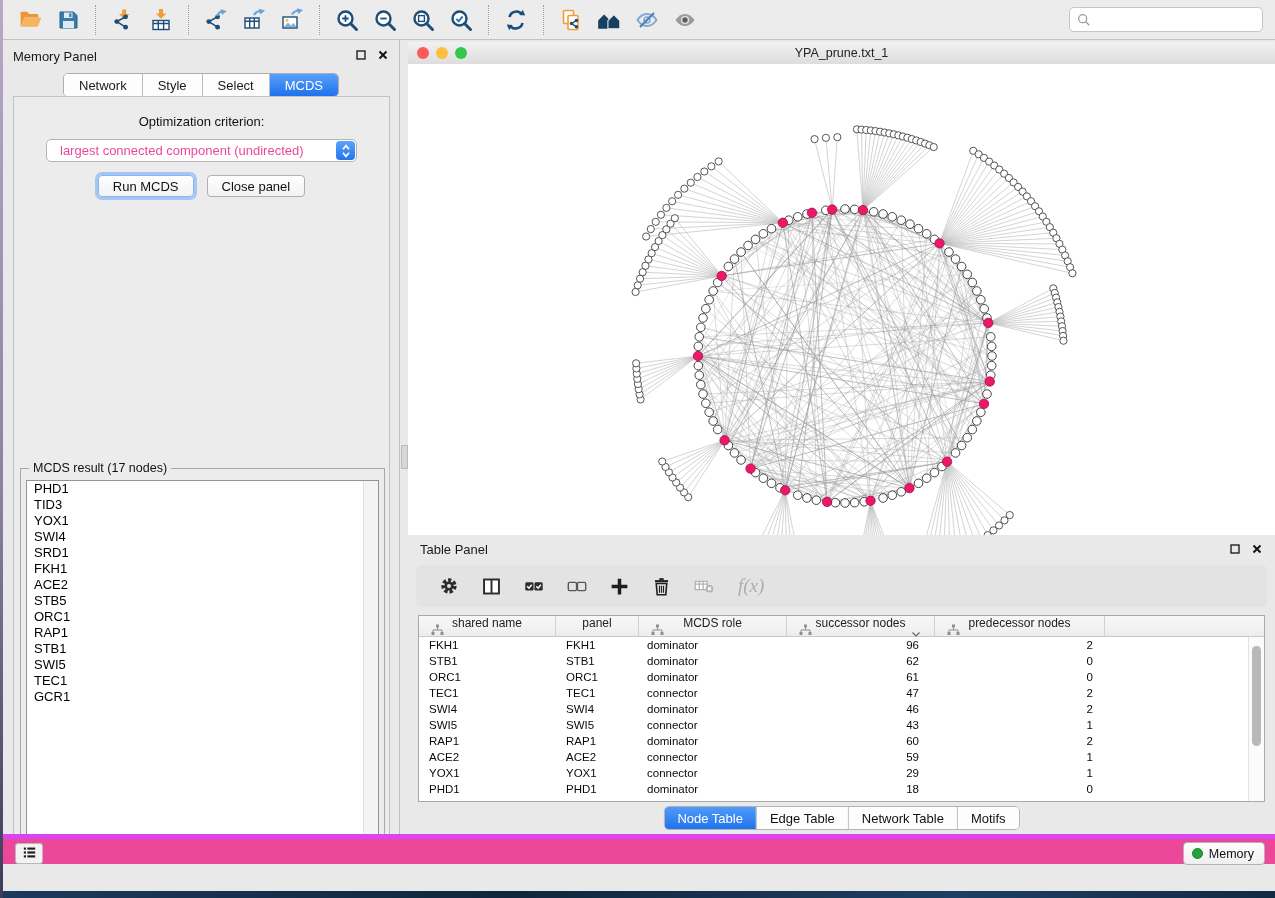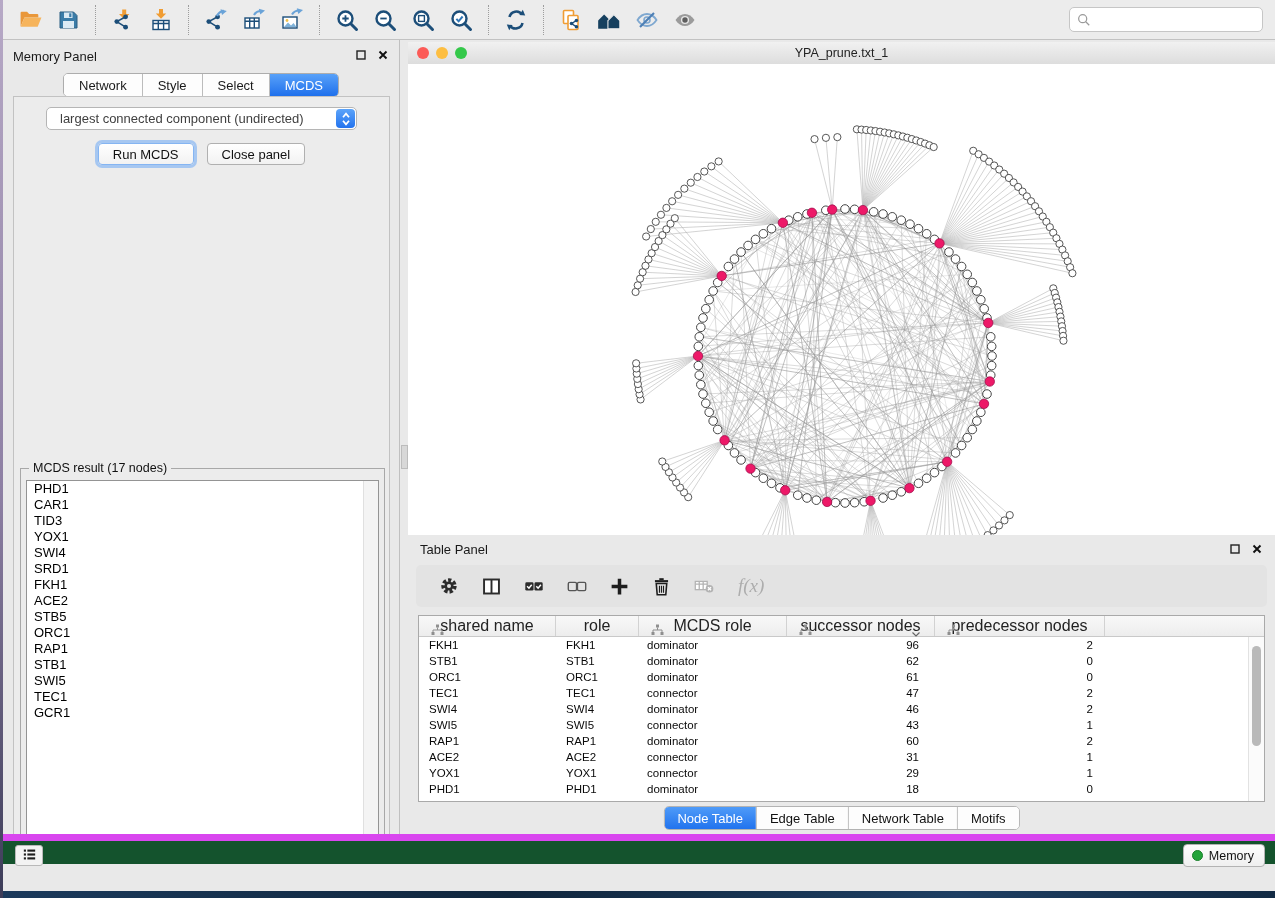--- a/index.html
+++ b/index.html
@@ -23,21 +23,21 @@
   .panel-title{position:absolute;left:10px;top:9px;font-size:13px;color:#1a1a1a}
   .panel-controls{position:absolute;right:10px;top:9px;display:flex;gap:10px;align-items:center}
   .panel-ctl-btn{background:none;border:none;padding:0;width:12px;height:12px;display:flex;align-items:center;justify-content:center;cursor:default}
   .seg-tabs{position:absolute;left:50%;transform:translateX(-50%);top:33px;display:flex;border:1px solid #adadad;border-radius:5px;overflow:hidden;background:#fdfdfd;height:22px}
   .seg-tab{display:flex;align-items:center;justify-content:center;font-size:13px;color:#1a1a1a;padding:0 15px;border-left:1px solid #bcbcbc;background:#fdfdfd;white-space:nowrap}
   .seg-tab:first-child{border-left:none}
   .seg-tab.active{background:linear-gradient(#58a1f9,#1f70ec);color:#fff}
   .cp-inner{position:absolute;left:10px;top:56px;width:377px;height:747px;background:#ececec;border:1px solid #c2c2c2;box-sizing:border-box}
   .opt-label{margin-top:17px;text-align:center;font-size:13px;color:#111}
   .combo{position:relative;margin:10px auto 0;width:311px;height:23px;background:#fff;border:1px solid #b5b5b5;border-radius:5px;display:flex;align-items:center;box-sizing:border-box}
-  .combo-text{flex:1;font-size:13px;color:#404040;padding-left:13px;white-space:nowrap;overflow:hidden}
+  .combo-text{flex:1;font-size:13px;color:#ec4899;padding-left:13px;white-space:nowrap;overflow:hidden}
   .combo-stepper{width:19px;height:19px;margin-right:1px;border-radius:4px;background:linear-gradient(#5ca4fa,#2373ee);display:flex;align-items:center;justify-content:center}
   .btn-row{margin-top:13px;display:flex;justify-content:center;gap:13px}
   .mac-btn{height:22px;padding:0 14px;background:linear-gradient(#ffffff,#f2f2f2);border:1px solid #b0b0b0;border-radius:4px;font-size:13px;color:#111;font-family:"Liberation Sans",sans-serif}
   .mac-btn.focused{box-shadow:0 0 0 3px rgba(110,170,245,.55);border-color:#85b5f2}
   .result-group{position:absolute;left:6px;top:371px;width:363px;height:372px;border:1px solid #a8a8a8}
   .result-title{position:absolute;top:-8px;left:8px;background:#ececec;padding:0 4px;font-size:12.5px;color:#111}
   .result-list{position:absolute;left:5px;top:11px;right:5px;bottom:5px;background:#fff;border:1px solid #949494;overflow:hidden}
   .mcds-item{font-size:13px;line-height:16px;padding-left:7px;color:#000}
   .result-scroll{position:absolute;right:0;top:0;width:14px;height:100%;background:#f4f4f4;border-left:1px solid #e0e0e0}
   .v-split{position:absolute;left:397px;top:40px;width:8px;height:821px;background:#e9e9e9}
@@ -54,34 +54,34 @@
   .h-handle{position:absolute;bottom:1px;left:50%;transform:translateX(-50%);width:12px;height:7px;background:#d4d4d4;border:1px solid #bcbcbc}
 
   
   .table-panel{position:absolute;left:405px;top:535px;width:867px;height:300px;background:#e9e9e9}
   .tp-title{position:absolute;left:12px;top:7px;font-size:13px;color:#1a1a1a}
   .tp-controls{position:absolute;right:12px;top:8px;display:flex;gap:10px;align-items:center}
   .tp-toolbar{position:absolute;left:8px;right:8px;top:30px;height:42px;background:#e3e3e3;border-radius:5px;display:flex;align-items:center;gap:21px;padding-left:22px;box-sizing:border-box}
   .tp-tool-btn{background:none;border:none;padding:0;display:flex;align-items:center;justify-content:center;cursor:default}
   .data-table{position:absolute;left:10px;top:80px;width:847px;height:187px;background:#fff;border:1px solid #a9a9a9;box-sizing:border-box;overflow:hidden}
   .thead{display:flex;height:21px;background:linear-gradient(#f8f8f8,#ededed);border-bottom:1px solid #c9c9c9;box-sizing:border-box}
-  .th{position:relative;display:flex;align-items:center;justify-content:center;font-size:16px;color:#222;border-right:1px solid #d2d2d2;box-sizing:border-box}
+  .th{position:relative;display:flex;align-items:flex-start;justify-content:center;font-size:12px;color:#222;border-right:1px solid #d2d2d2;box-sizing:border-box}
   .th .hier{position:absolute;left:6px;top:4px}
   .th .sortchev{position:absolute;right:7px;top:8px}
   .tr{display:flex;height:16px}
   .td{font-size:11.5px;color:#0a0a0a;display:flex;align-items:center;box-sizing:border-box;white-space:nowrap}
   .table-scroll{position:absolute;right:0;top:21px;bottom:0;width:15px;background:#fbfbfb;border-left:1px solid #e2e2e2}
   .table-thumb{position:absolute;left:3px;top:9px;width:9px;height:100px;background:#b9b9b9;border-radius:5px}
   .tp-tabs{position:absolute;left:50%;transform:translateX(-50%);top:271px;display:flex;height:22px;border:1px solid #b3b3b3;border-radius:5px;overflow:hidden;background:#fdfdfd}
   .tp-tab{padding:0 13px;font-size:13px;display:flex;align-items:center;border-left:1px solid #c0c0c0;background:#fdfdfd;color:#111;white-space:nowrap}
   .tp-tab:first-child{border-left:none}
   .tp-tab.active{background:linear-gradient(#4f9bf8,#2173ee);color:#fff}
 
   
-  .status-bar{position:absolute;left:0;top:834px;width:100%;height:30px;background:#14532d;border-top:7px solid #d946ef;box-sizing:border-box}
+  .status-bar{position:absolute;left:0;top:834px;width:100%;height:30px;background:#ec4899;border-top:5px solid #d946ef;box-sizing:border-box}
   .list-btn{position:absolute;left:12px;top:4px;width:28px;height:21px;background:#f3f3f3;border:1px solid #b9b9b9;border-radius:3px;display:flex;align-items:center;justify-content:center;padding:0}
   .memory-btn{position:absolute;right:10px;top:3px;height:23px;padding:0 10px 0 8px;background:linear-gradient(#fdfdfd,#efefef);border:1px solid #b3b3b3;border-radius:4px;display:flex;align-items:center;gap:6px;font-size:12.5px;color:#111;font-family:"Liberation Sans",sans-serif}
   .mem-dot{width:11px;height:11px;border-radius:50%;background:#23a33a;border:1px solid #188029;box-sizing:border-box}
 </style>
 </head>
 <body>
 
 <div class="screen">
   <div class="desktop-strip-bottom"></div>
   <div class="desktop-strip-left"></div>
@@ -294,39 +294,39 @@
           </button>
       </div>
       <div class="seg-tabs" id="cp-tabs">
           <div class="seg-tab">Network</div>
           <div class="seg-tab">Style</div>
           <div class="seg-tab">Select</div>
           <div class="seg-tab active">MCDS</div>
         </div>
 
       <div class="cp-inner">
+        <div class="opt-label">Optimization criterion:</div>
         <div class="combo">
           <span class="combo-text">largest connected component (undirected)</span>
           <span class="combo-stepper">
             <svg viewBox="0 0 10 16" width="10" height="16">
                 <path d="M2 6.2l3-3.6 3 3.6" fill="none" stroke="#fff" stroke-width="1.7"></path>
                 <path d="M2 9.8l3 3.6 3-3.6" fill="none" stroke="#fff" stroke-width="1.7"></path>
               </svg>
           </span>
         </div>
         <div class="btn-row">
           <button class="mac-btn focused">Run MCDS</button>
           <button class="mac-btn">Close panel</button>
         </div>
         <div class="result-group">
           <span class="result-title">MCDS result (17 nodes)</span>
           <div class="result-list">
             <div id="mcds-items">
                 <div class="mcds-item">PHD1</div>
-                <div class="mcds-item">CAR1</div>
                 <div class="mcds-item">TID3</div>
                 <div class="mcds-item">YOX1</div>
                 <div class="mcds-item">SWI4</div>
                 <div class="mcds-item">SRD1</div>
                 <div class="mcds-item">FKH1</div>
                 <div class="mcds-item">ACE2</div>
                 <div class="mcds-item">STB5</div>
                 <div class="mcds-item">ORC1</div>
                 <div class="mcds-item">RAP1</div>
                 <div class="mcds-item">STB1</div>
@@ -1101,21 +1101,21 @@
                     <rect x="5" y="0.5" width="3" height="3"></rect>
                     <rect x="0.5" y="8" width="3" height="3"></rect>
                     <rect x="9.5" y="8" width="3" height="3"></rect>
                   </g>
                   <path d="M6.5 3.5v2.5M2 8V6h9v2" fill="none" stroke="#8f8f8f" stroke-width="1"></path>
                 </svg>
               </span>
               <span>shared name</span>
             </div>
             <div class="th" style="width: 83px;">
-              <span>role</span>
+              <span>panel</span>
             </div>
             <div class="th" style="width: 148px;">
               <span class="hier" style="position: absolute; left: 6px; top: 4px;">
                 <svg class="hier" viewBox="0 0 13 12" width="13" height="12">
                   <g fill="#8f8f8f" stroke="none">
                     <rect x="5" y="0.5" width="3" height="3"></rect>
                     <rect x="0.5" y="8" width="3" height="3"></rect>
                     <rect x="9.5" y="8" width="3" height="3"></rect>
                   </g>
                   <path d="M6.5 3.5v2.5M2 8V6h9v2" fill="none" stroke="#8f8f8f" stroke-width="1"></path>
@@ -1203,21 +1203,21 @@
               <div class="td" style="width: 137px; padding: 0px 0px 0px 10px; justify-content: flex-start;">RAP1</div>
               <div class="td" style="width: 83px; padding: 0px 0px 0px 10px; justify-content: flex-start;">RAP1</div>
               <div class="td" style="width: 148px; padding: 0px 0px 0px 8px; justify-content: flex-start;">dominator</div>
               <div class="td" style="width: 148px; padding: 0px 16px 0px 0px; justify-content: flex-end;">60</div>
               <div class="td" style="width: 170px; padding: 0px 12px 0px 0px; justify-content: flex-end;">2</div>
             </div>
             <div class="tr">
               <div class="td" style="width: 137px; padding: 0px 0px 0px 10px; justify-content: flex-start;">ACE2</div>
               <div class="td" style="width: 83px; padding: 0px 0px 0px 10px; justify-content: flex-start;">ACE2</div>
               <div class="td" style="width: 148px; padding: 0px 0px 0px 8px; justify-content: flex-start;">connector</div>
-              <div class="td" style="width: 148px; padding: 0px 16px 0px 0px; justify-content: flex-end;">31</div>
+              <div class="td" style="width: 148px; padding: 0px 16px 0px 0px; justify-content: flex-end;">59</div>
               <div class="td" style="width: 170px; padding: 0px 12px 0px 0px; justify-content: flex-end;">1</div>
             </div>
             <div class="tr">
               <div class="td" style="width: 137px; padding: 0px 0px 0px 10px; justify-content: flex-start;">YOX1</div>
               <div class="td" style="width: 83px; padding: 0px 0px 0px 10px; justify-content: flex-start;">YOX1</div>
               <div class="td" style="width: 148px; padding: 0px 0px 0px 8px; justify-content: flex-start;">connector</div>
               <div class="td" style="width: 148px; padding: 0px 16px 0px 0px; justify-content: flex-end;">29</div>
               <div class="td" style="width: 170px; padding: 0px 12px 0px 0px; justify-content: flex-end;">1</div>
             </div>
             <div class="tr">

